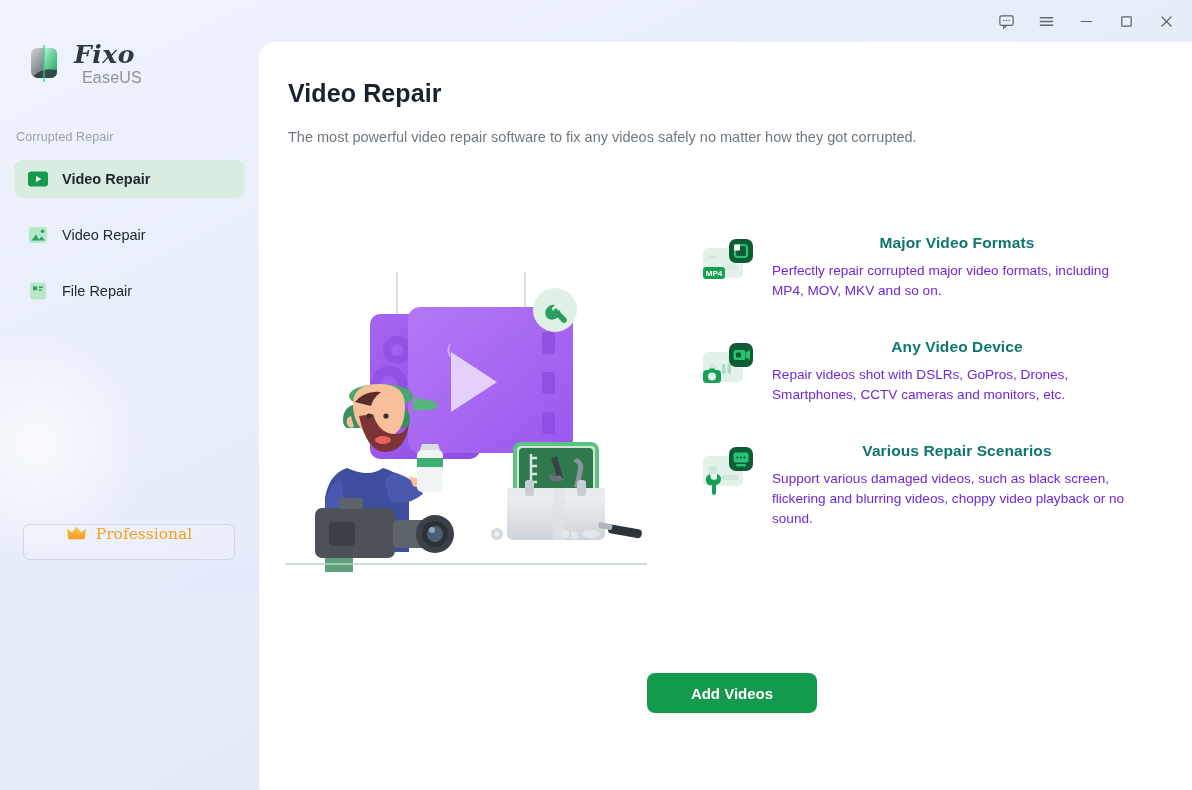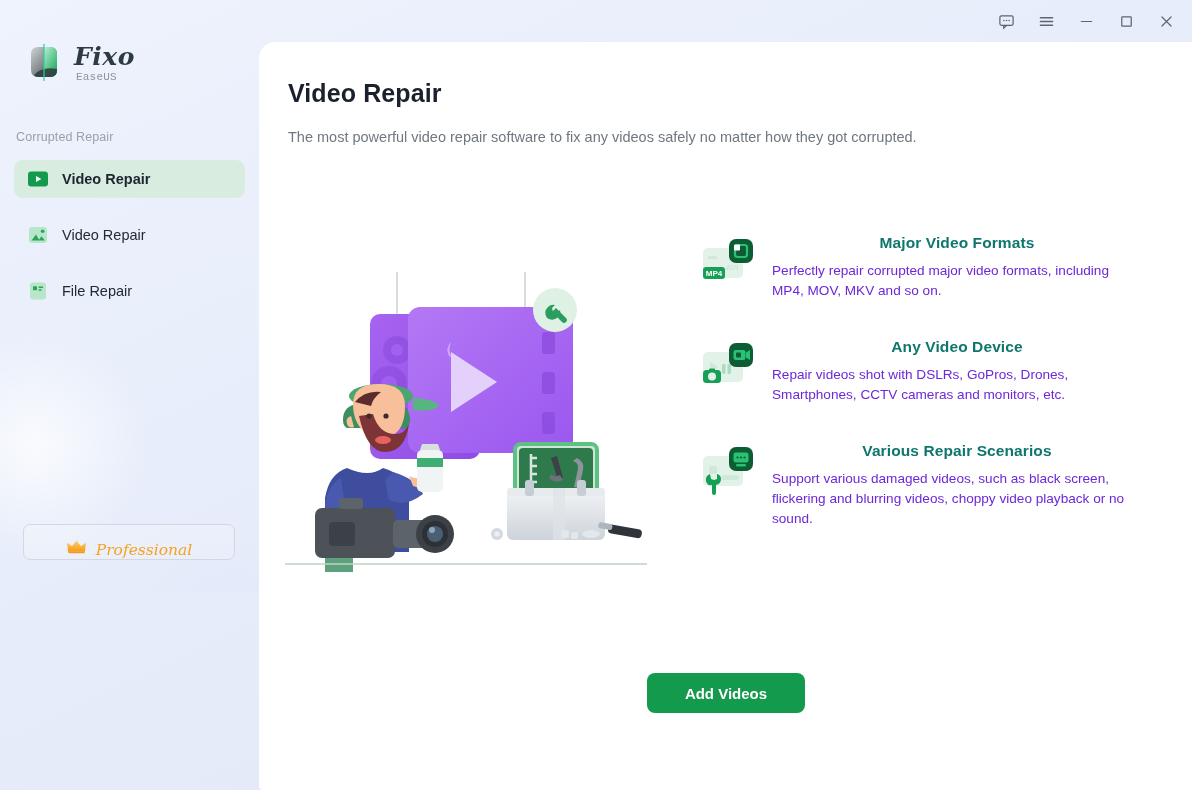--- a/index.html
+++ b/index.html
@@ -48,23 +48,22 @@
   .logo-mark {
     width: 38px; height: 42px; position: relative;
   }
   .logo-text { display: flex; flex-direction: column; line-height: 1; }
   .logo-title {
     font-family: "DejaVu Serif", serif;
     font-style: italic; font-size: 25px; font-weight: 700;
     color: #2e3a42; letter-spacing: 0.5px;
   }
   .logo-sub {
-    font-size: 11px; color: #8d949c; margin-top: 3px; margin-left: 2px;
+    font-size: 16px; color: #8d949c; margin-top: 3px; margin-left: 8px;
     letter-spacing: 0.2px;
-    font-family: Liberation Mono, monospace;
   }
   .section-label {
     position: absolute; left: 16px; top: 130px;
     font-size: 12.5px; color: #9aa1ab; letter-spacing: 0.1px;
   }
   .nav { position: absolute; left: 14px; top: 160px; width: 231px; }
   .nav-item {
     display: flex; align-items: center; gap: 13px;
     height: 38px; padding-left: 13px; border-radius: 9px;
     margin-bottom: 18px; cursor: default;
@@ -73,23 +72,22 @@
   .nav-label {
     font-size: 14.5px; color: #1d2430; font-weight: 600;
   }
   .nav-item:not(.active) .nav-label { font-weight: 400; color: #222a36; }
   .nav-icon { width: 22px; height: 22px; flex: 0 0 22px; position: relative; }
 
   .pro-btn {
     position: absolute; left: 23px; bottom: 32px;
     width: 212px; height: 36px; border-radius: 7px;
     border: 1px solid #d2d7e4; background: rgba(255,255,255,0.18);
-    display: flex; align-items: flex-end; justify-content: center; gap: 9px;
+    display: flex; align-items: flex-start; justify-content: center; gap: 9px;
     cursor: default;
-    font-style: italic;
   }
   .pro-label {
     font-family: "DejaVu Serif", serif;
     font-size: 15.5px; color: #f5a220; font-weight: 400;
   }
 
   
   .main {
     position: absolute; left: 259px; top: 42px;
     width: 933px; height: 748px;
@@ -116,21 +114,21 @@
   .f-title {
     font-size: 15.5px; font-weight: 700; color: #0f766e; margin-bottom: 9px;
     letter-spacing: 0.1px;
     text-align: center;
   }
   .f-desc { font-size: 13.6px; line-height: 1.5; color: #6d28d9; }
 
   
   .add-btn {
     position: absolute; left: 388px; top: 631px;
-    width: 158px; height: 40px; border-radius: 8px;
+    width: 170px; height: 40px; border-radius: 8px;
     background: #139a4c; border: none;
     color: #fff; font-size: 15px; font-weight: 700;
     font-family: "Liberation Sans", sans-serif;
     display: flex; align-items: center; justify-content: center;
     cursor: default;
   }
 </style>
 </head>
 <body>
 

